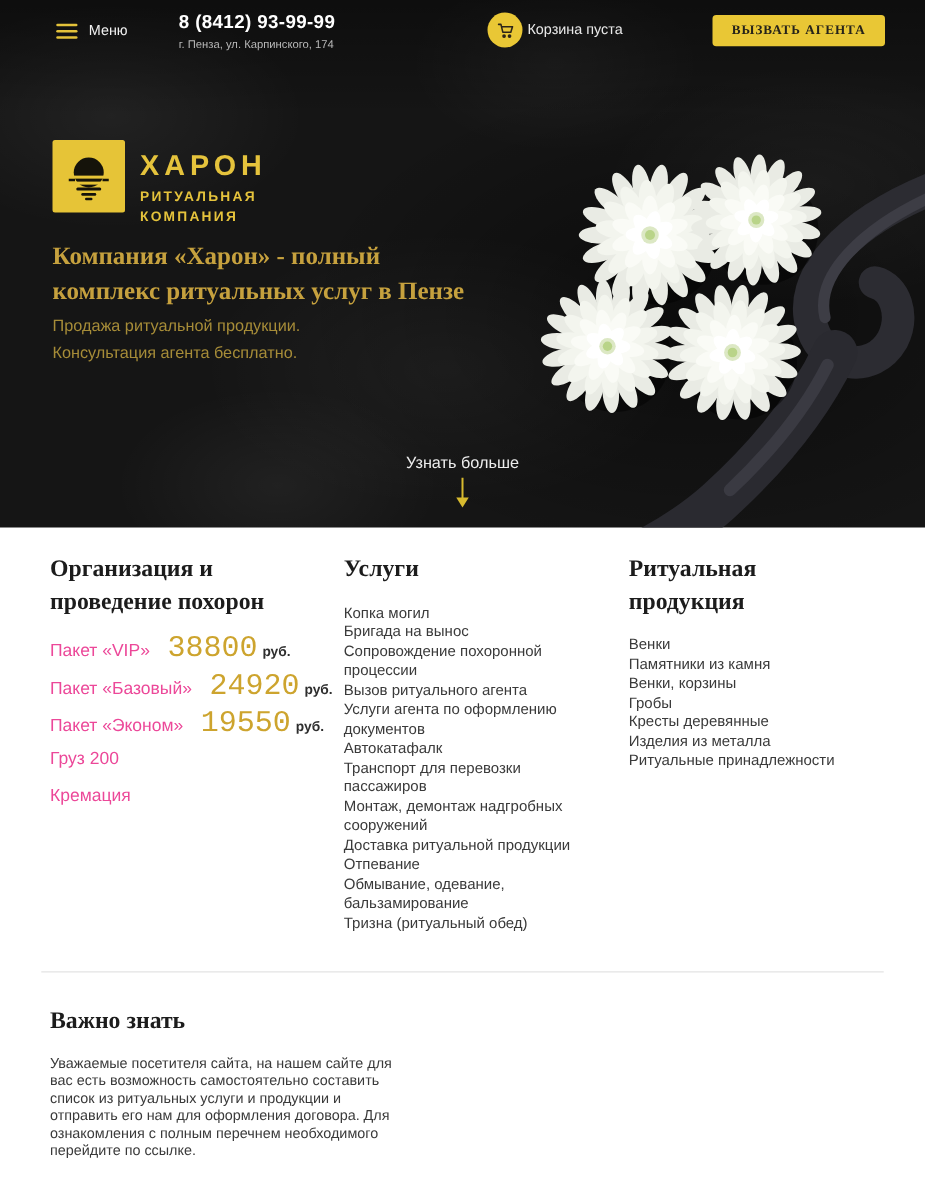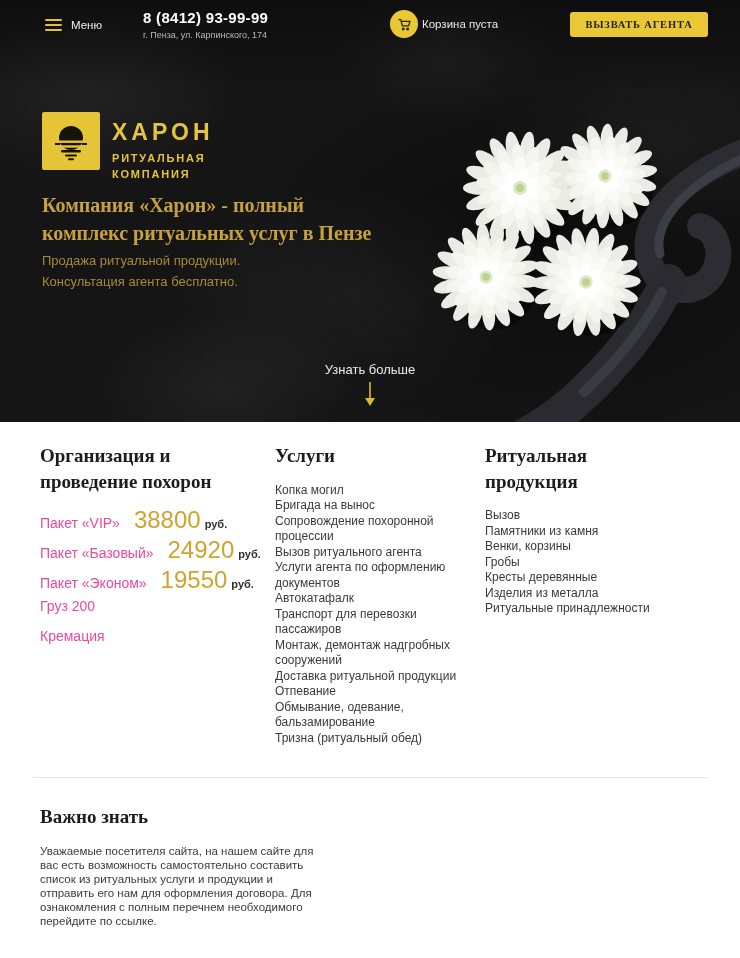--- a/index.html
+++ b/index.html
@@ -48,26 +48,26 @@
   .hero-sub { position:absolute; left:42px; top:251px; font-size:13px; line-height:1.6; color:#a68c38; }
   .hero-sub span { display:block; }
 
   .scroll-hint { position:absolute; left:0; right:0; top:362px; text-align:center; color:#ececec; font-size:13px; cursor:pointer; }
   .scroll-arrow { display:block; margin:5px auto 0; }
 
   
   .cols { display:flex; padding:21px 40px 0 40px; }
   .col-packages { width:215px; }
   .col-services { width:210px; margin-left:20px; }
-  .col-products { width:197px; }
+  .col-products { width:197px; margin-left:18px; }
   h2.sec { font-family:"Liberation Serif", serif; font-size:19px; line-height:1.35; color:#1c1c1c; font-weight:700; margin:0 0 14px 0; }
 
   .pkg-row { display:flex; align-items:baseline; height:24px; margin-bottom:6px; }
   .pkg-label { font-size:14px; color:#ec4899; white-space:nowrap;text-align:center; }
-  .pkg-price { font-family:Liberation Sans, sans-serif; font-size:24px; line-height:1; color:#cda42e; margin-left:14px; }
+  .pkg-price { font-family:Liberation Mono, monospace; font-size:24px; line-height:1; color:#cda42e; margin-left:14px; }
   .pkg-price:empty { display:none; }
   .pkg-cur { font-size:11px; font-weight:700; color:#2e2e2e; margin-left:4px; }
   .pkg-cur:empty { display:none; }
 
   ul.plain-list { list-style:none; font-size:12px; line-height:15.5px; color:#3a3a3a; }
 
   hr.divider { border:0; border-top:1px solid #e4e4e4; margin:0 33px; }
   hr.div1 { margin-top:31px; }
 
   
@@ -421,21 +421,21 @@
           <li>Отпевание</li>
           <li>Обмывание, одевание, бальзамирование</li>
           <li>Тризна (ритуальный обед)</li>
         </ul>
     </div>
 
     <div class="col-products">
       <h2 class="sec">Ритуальная продукция</h2>
       <ul class="plain-list">
 
-      <li>Вызов</li>
+      <li>Венки</li>
           <li>Памятники из камня</li>
           <li>Венки, корзины</li>
           <li>Гробы</li>
           <li>Кресты деревянные</li>
           <li>Изделия из металла</li>
           <li>Ритуальные принадлежности</li>
         </ul>
     </div>
   </section>
 

